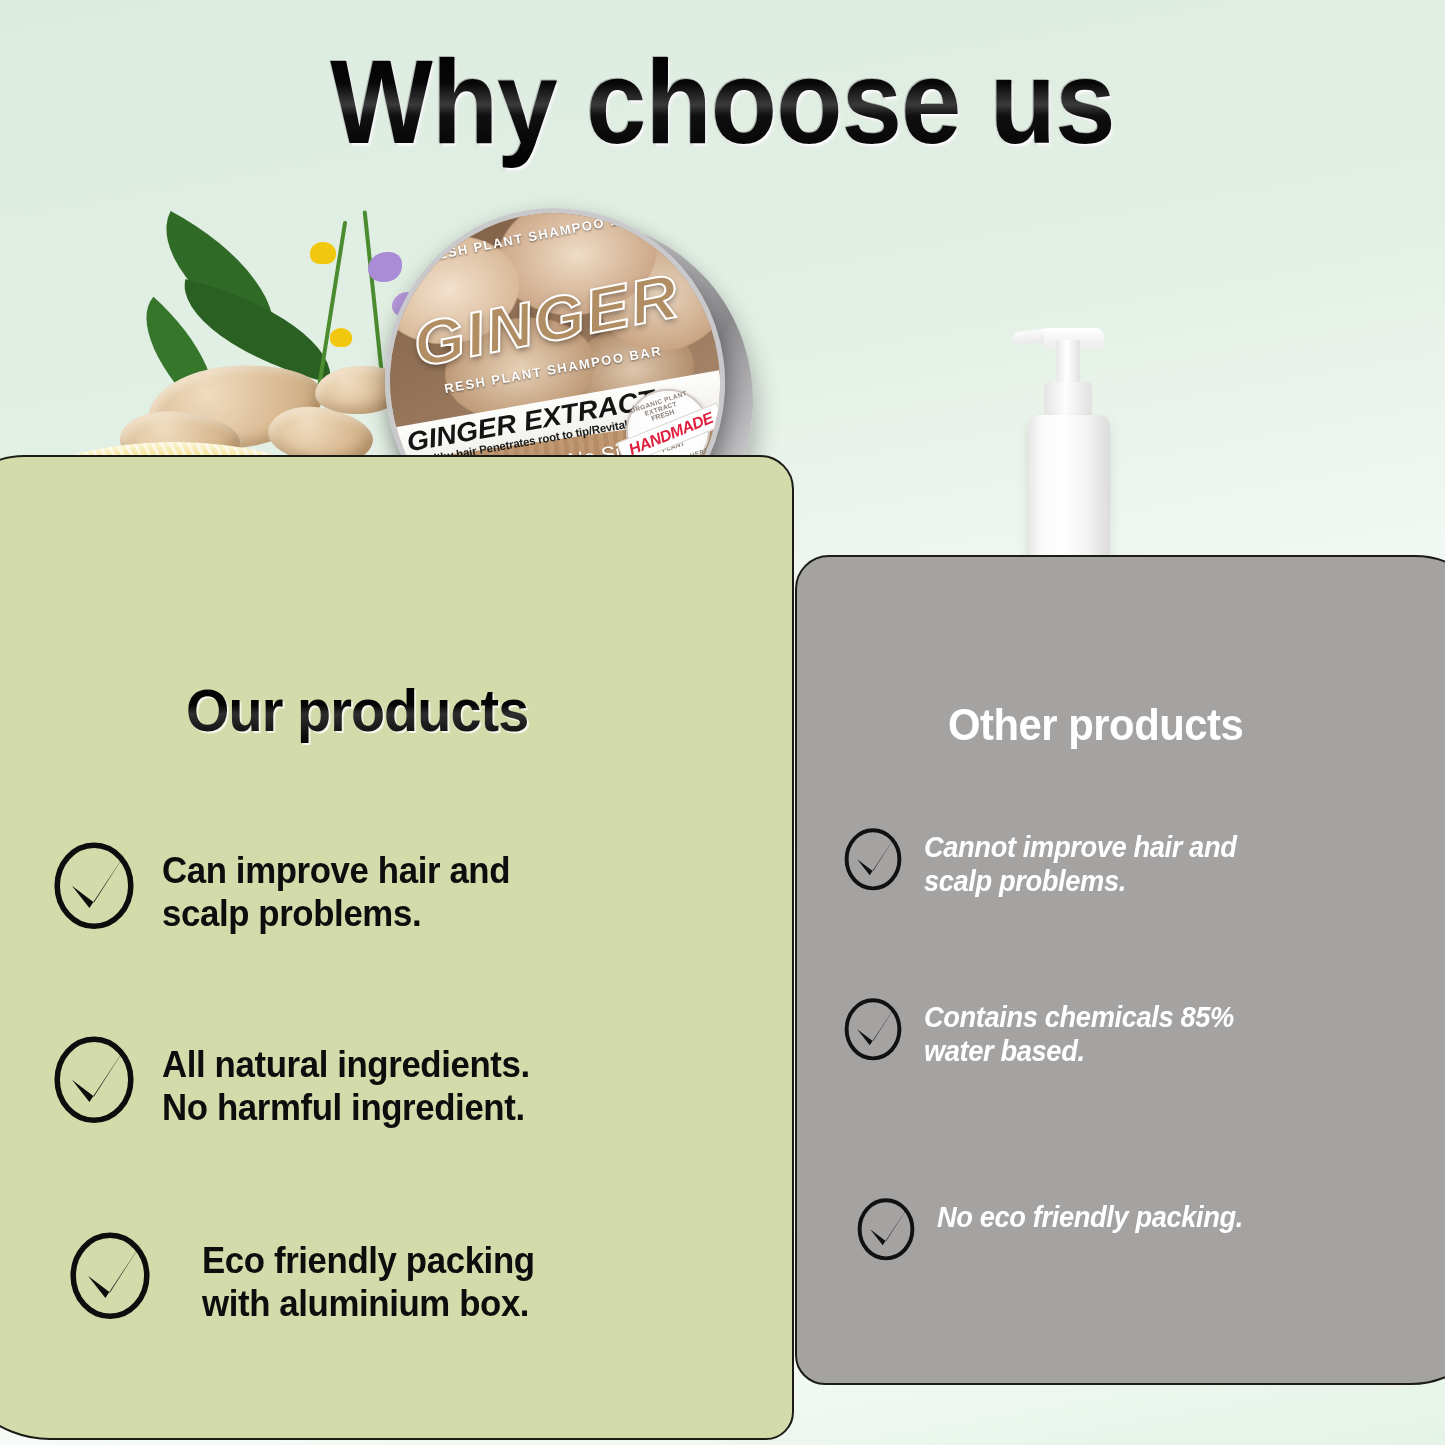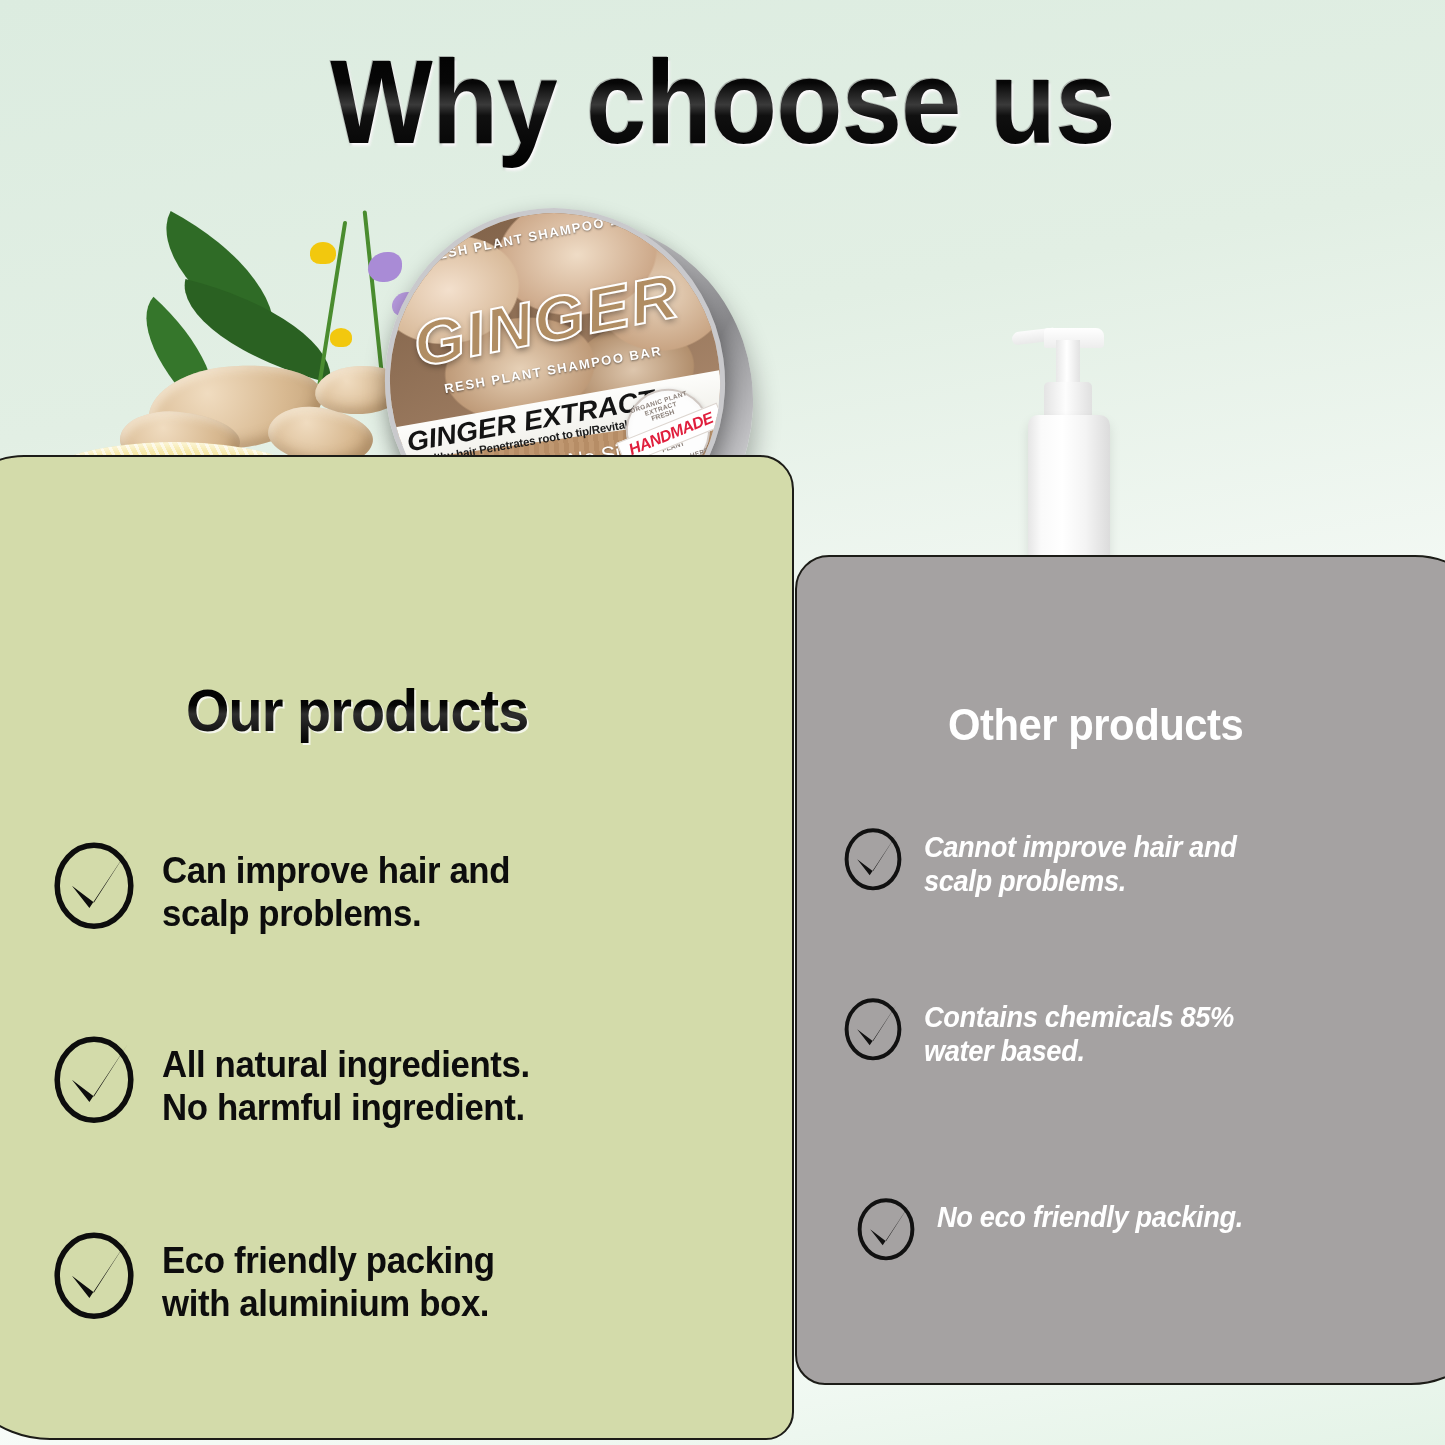--- a/index.html
+++ b/index.html
@@ -62,21 +62,21 @@
   .right-b .btext { font-size:29px; color:#ffffff; }
   .left-b  { width:640px; }
   .right-b { width:600px;font-style:italic; }
   .left-b  .mark { width:92px; height:92px; margin-right:22px; }
   .right-b .mark { width:66px; height:66px; margin-right:18px; }
   .left-b  .btext { margin-top:12px; }
   .right-b .btext { margin-top:6px; }
 
   #lb1 { left:48px;  top:838px;  }
   #lb2 { left:48px;  top:1032px; }
-  #lb3 { left:48px;  top:1228px; }
+  #lb3 { left:64px;  top:1228px;gap:24px; }
   #rb1 { left:840px; top:825px;  }
   #rb2 { left:840px; top:995px;  }
   #rb3 { left:853px; top:1195px; }
 
   
   #product-photo { position:absolute; left:0; top:180px; width:790px; height:450px; }
   #other-photo   { position:absolute; left:1000px; top:300px; width:140px; height:370px; }
 
   
   .leaf { position:absolute; background:#2f6b26; border-radius:0 100% 0 100%; }

